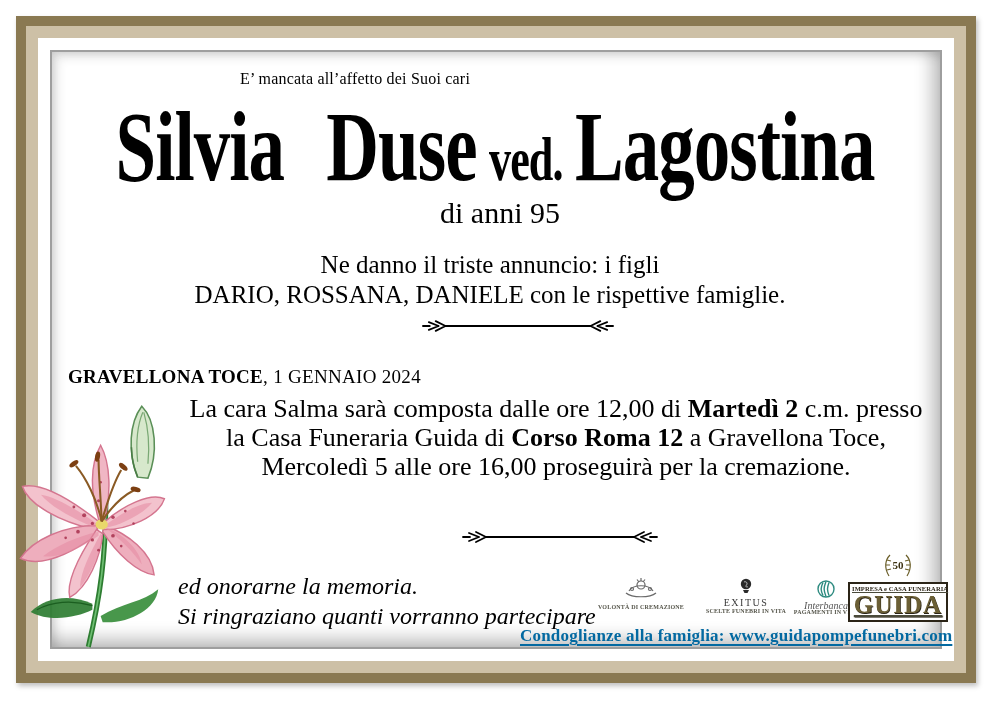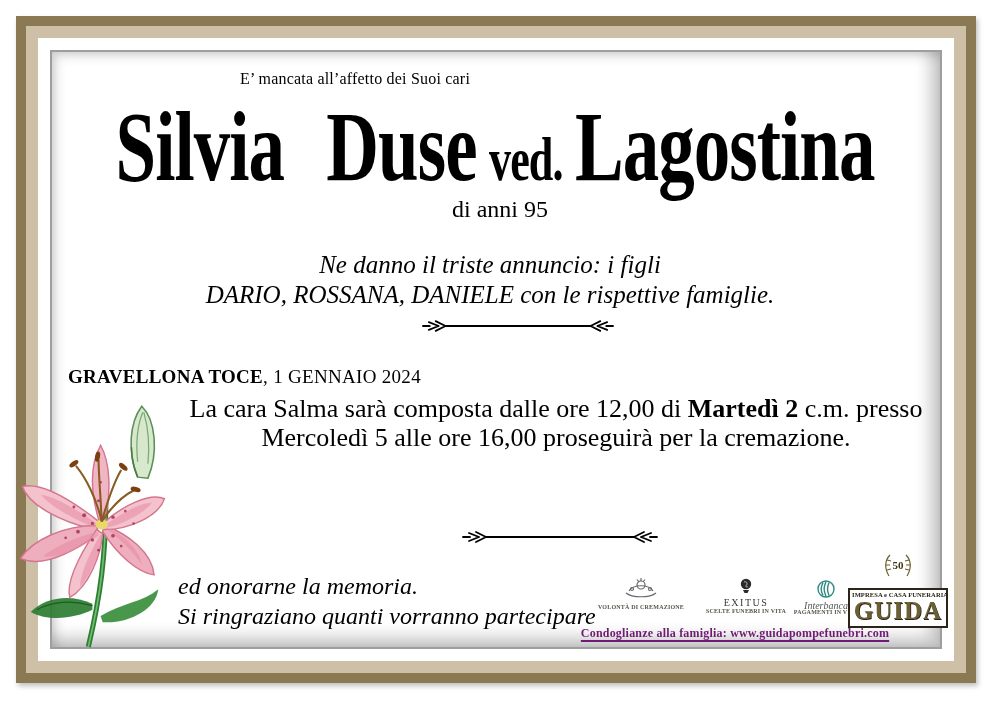--- a/index.html
+++ b/index.html
@@ -35,25 +35,25 @@
     display:flex;justify-content:center;align-items:baseline;
     font-weight:bold;font-size:76px;line-height:88px;
     transform:scaleY(1.32) scaleX(0.96);transform-origin:center;
     white-space:nowrap;letter-spacing:-1px;
   }
   .title .gap-big{display:inline-block;width:44px;}
   .title .gap-small{display:inline-block;width:13px;}
   .title .ved{font-size:46px;}
   .age-line{
     position:absolute;left:0;right:0;top:196px;text-align:center;
-    font-size:24px;
+    font-size:30px;
   }
   .announce{
     position:absolute;left:60px;right:80px;top:250px;text-align:center;
-    font-style:italic;font-size:25px;line-height:30px;
+    font-size:25px;line-height:30px;
   }
   .divider{position:absolute;height:16px;}
   .divider-1{left:420px;top:318px;width:196px;}
   .divider-2{left:458px;top:529px;width:204px;}
   .dateline{
     position:absolute;left:68px;top:366px;font-size:19px;letter-spacing:0.3px;
   }
   .dateline .place{font-weight:bold;}
   .schedule{
     position:absolute;left:150px;width:812px;top:394px;text-align:center;
@@ -67,31 +67,32 @@
   
   .logo{position:absolute;text-align:center;color:#4a4a3a;}
   .logo .caption{font-size:6px;font-weight:bold;letter-spacing:0.2px;white-space:nowrap;color:#55554a;}
   .logo-volonta{left:586px;top:576px;width:110px;}
   .logo-exitus{left:700px;top:578px;width:92px;}
   .logo-exitus .brand{font-size:10px;letter-spacing:1.5px;color:#3a3a3a;line-height:10px;}
   .logo-interbanca{left:788px;top:580px;width:76px;}
   .logo-interbanca .brand{font-size:10px;color:#555;line-height:7px;font-style:italic;}
   .logo-guida{left:848px;top:552px;width:100px;}
   .guida-box{
-    margin-top:6px;border:2px solid #2b2417;background:#fff;
+    margin-top:0;border:2px solid #2b2417;background:#fff;
     padding:1px 2px 2px 2px;
+    text-decoration:underline;
   }
   .guida-line1{font-size:6.5px;font-weight:bold;color:#2b2417;white-space:nowrap;letter-spacing:0.1px;}
   .guida-line2{
     font-size:25px;font-weight:bold;color:#6b5f35;line-height:26px;
     letter-spacing:1px;text-shadow:0.6px 0.6px 0 #2b2417;
   }
   .condolences{
     position:absolute;left:520px;top:626px;width:430px;text-align:center;
-    font-size:12px;font-weight:bold;color:#701a75;
+    font-size:17px;font-weight:bold;color:#0369a1;
     text-decoration:underline;text-decoration-thickness:2px;text-underline-offset:3px;
     letter-spacing:0.2px;white-space:nowrap;
   }
   
   .flower{position:absolute;left:6px;top:400px;width:180px;height:252px;z-index:5;}
 </style>
 </head>
 <body>
 
 <div class="frame-outer">
@@ -126,20 +127,21 @@
     <path d="M174,8 L184,3 M174,8 L184,13 M181,8 L191,4 M181,8 L191,12 M190,8 L197,8"></path>
   </g>
 </svg>
 
 <div class="dateline">
   <span class="place">GRAVELLONA TOCE</span><span>, 1 GENNAIO 2024</span>
 </div>
 
 <div class="schedule">
   <div><span>La cara Salma sarà composta dalle ore 12,00 di </span><b>Martedì 2</b><span> c.m. presso</span></div>
+  <div><span>la Casa Funeraria Guida di </span><b>Corso Roma 12</b><span> a Gravellona Toce,</span></div>
   <div><span>Mercoledì 5 alle ore 16,00 proseguirà per la cremazione.</span></div>
 </div>
 
 <svg class="divider divider-2" viewBox="0 0 200 16" aria-hidden="true">
   <g stroke="#000" stroke-width="1.8" fill="none" stroke-linecap="round">
     <line x1="26" y1="8" x2="174" y2="8" stroke-width="2.2"></line>
     <path d="M26,8 L16,3 M26,8 L16,13 M19,8 L9,4 M19,8 L9,12 M10,8 L3,8"></path>
     <path d="M174,8 L184,3 M174,8 L184,13 M181,8 L191,4 M181,8 L191,12 M190,8 L197,8"></path>
   </g>
 </svg>

